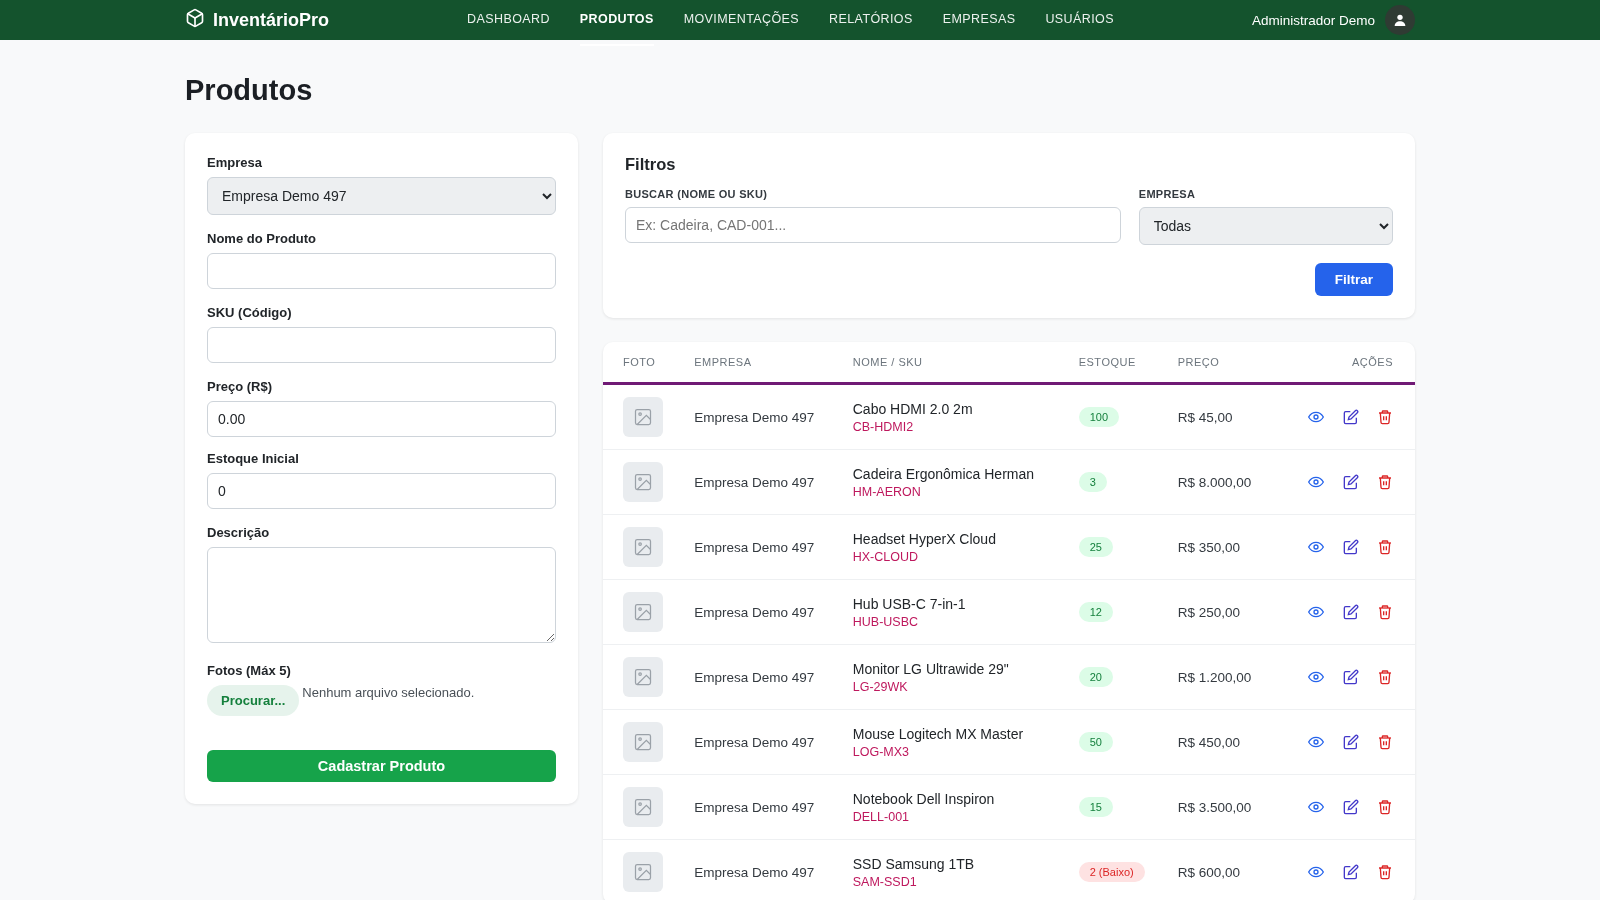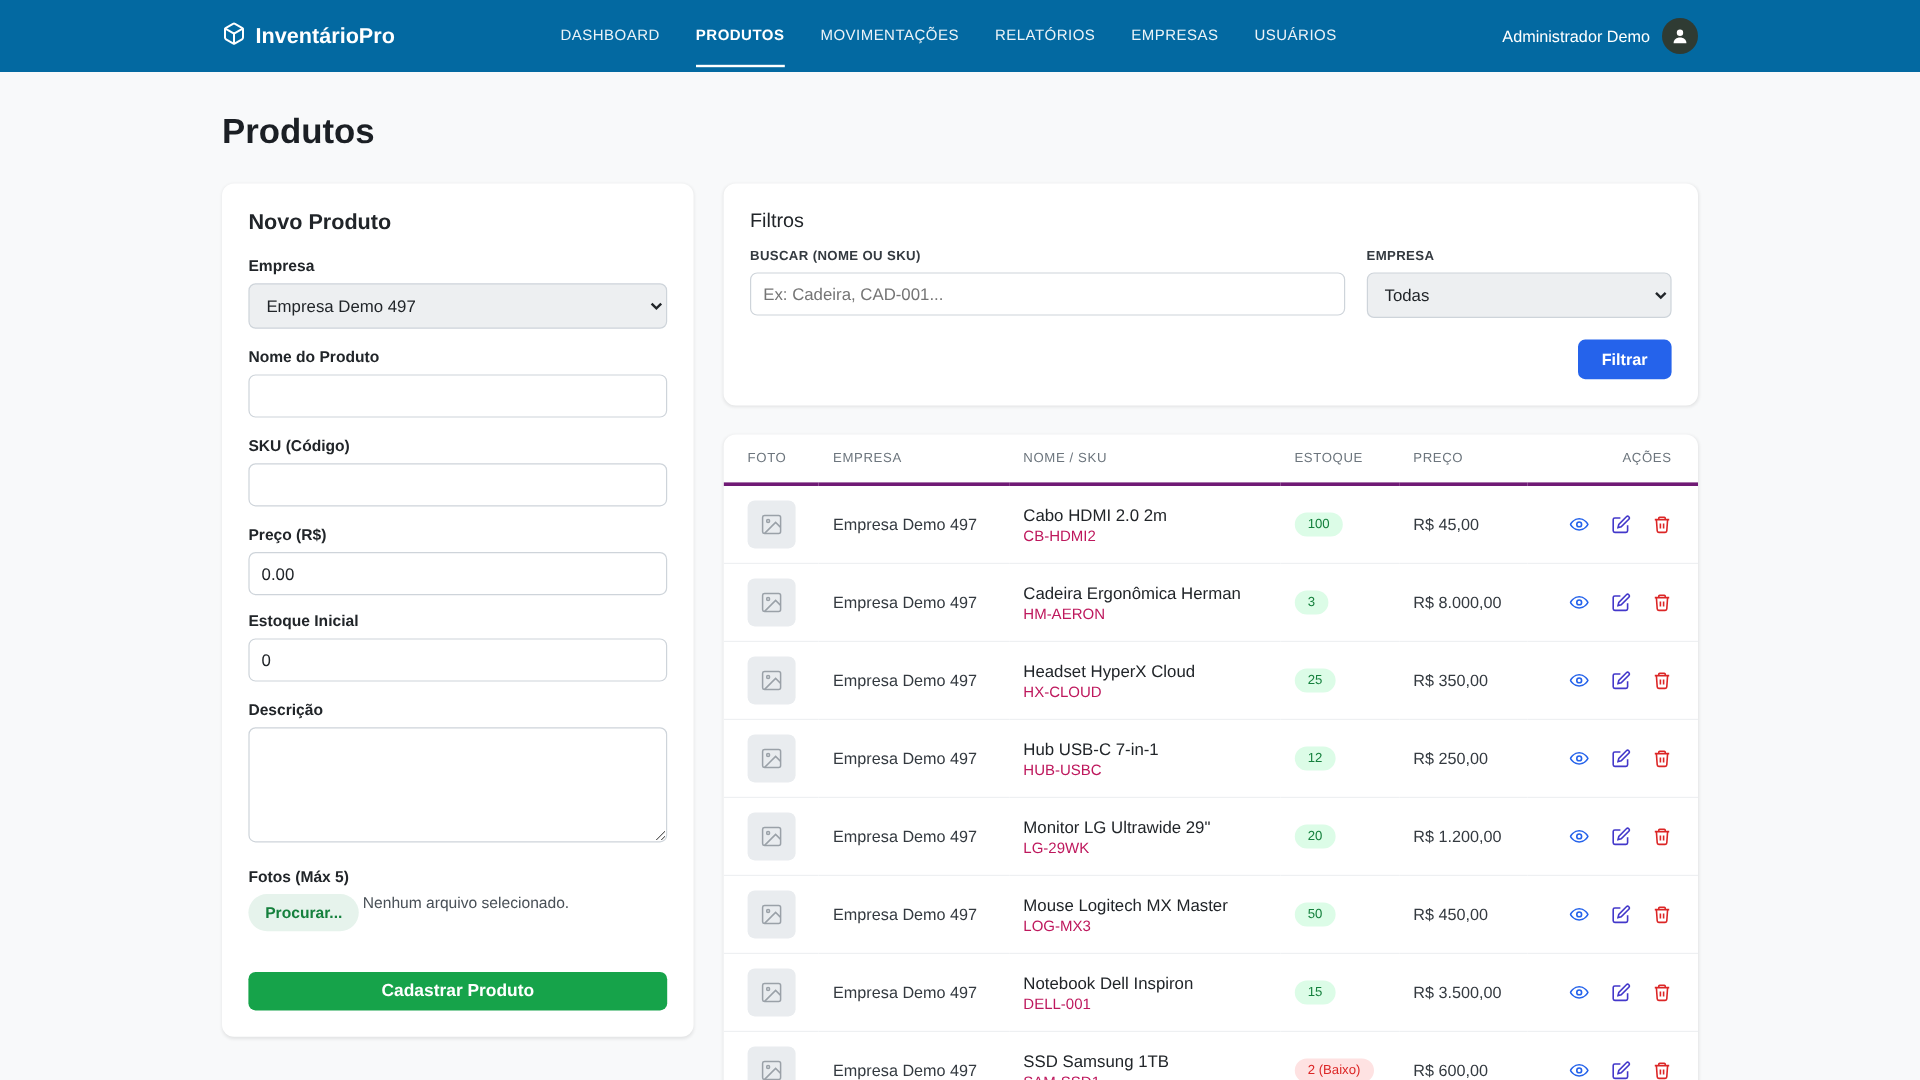--- a/index.html
+++ b/index.html
@@ -1,20 +1,20 @@
 <!DOCTYPE html>
 <html><head>
 <meta charset="utf-8">
 <style>
   * { box-sizing: border-box; margin: 0; padding: 0; }
   html,body { background:#f8f9fa; font-family:"Liberation Sans", sans-serif; color:#212529; }
   body { min-height:900px; width:1600px; }
 
   
-  .navbar { background:#0369a1; height:60px; display:flex; align-items:center; }
+  .navbar { background:#14532d; height:40px; display:flex; align-items:center; }
   .navbar-inner { width:1230px; margin:0 auto; display:flex; align-items:center; justify-content:space-between; }
   .brand { display:flex; align-items:center; gap:8px; color:#fff; font-weight:bold; font-size:18px; }
   .brand svg { width:20px; height:20px; }
   .nav-links { display:flex; gap:30px; align-items:center; height:52px; }
   .nav-link { color:rgba(255,255,255,.92); font-size:12.5px; letter-spacing:.4px; text-transform:uppercase;
               cursor:pointer; height:52px; display:flex; align-items:center; border-bottom:2px solid transparent; }
   .nav-link.active { color:#fff; font-weight:bold; border-bottom:2px solid #fff; }
   .nav-user { display:flex; align-items:center; gap:10px; color:#fff; font-size:13.5px; }
   .avatar { width:30px; height:30px; border-radius:50%; background:#2f3b33; display:flex; align-items:center; justify-content:center; }
   .avatar svg { width:16px; height:16px; }
@@ -39,21 +39,21 @@
   .textarea { height:96px; resize:vertical; }
   .file-row { display:flex; align-items:flex-start; gap:3px; }
   .file-btn { background:#e6f3ec; color:#15803d; font-weight:bold; font-size:13px; padding:8px 14px;
               border:none; border-radius:16px; cursor:pointer; }
   .file-status { font-size:13px; color:#495057; }
   .submit-btn { width:100%; background:#16a34a; color:#fff; font-weight:bold; font-size:14.5px; border:none;
                 border-radius:6px; padding:8px 0; margin-top:18px; cursor:pointer; }
 
   
   .filters-card { margin-bottom:24px; }
-  .filters-title { font-size:16.5px; font-weight:normal; margin-bottom:14px; }
+  .filters-title { font-size:16.5px; font-weight:bold; margin-bottom:14px; }
   .filters-row { display:grid; grid-template-columns:1.95fr 1fr; gap:18px; }
   .filters-row label { display:block; font-size:11px; font-weight:bold; letter-spacing:.3px; margin-bottom:7px; color:#343a40; }
   .filters-actions { display:flex; justify-content:flex-end; margin-top:18px; }
   .filter-btn { background:#2563eb; color:#fff; border:none; border-radius:6px; padding:9px 20px;
                 font-size:13.5px; font-weight:bold; cursor:pointer; }
 
   
   .table-card { padding:0; overflow:hidden; }
   table { width:100%; border-collapse:collapse; }
   thead th { text-align:left; font-size:11px; letter-spacing:.5px; color:#6c757d; font-weight:normal;
@@ -113,21 +113,20 @@
     </div>
   </div>
 </div>
 
 <div class="container">
   <h1 class="page-title">Produtos</h1>
 
   <div class="grid">
 
     <div class="card">
-      <div class="form-title">Novo Produto</div>
 
       <div class="field">
         <label>Empresa</label>
         <select class="input">
           <option>Empresa Demo 497</option>
         </select>
       </div>
 
       <div class="field">
         <label>Nome do Produto</label>

